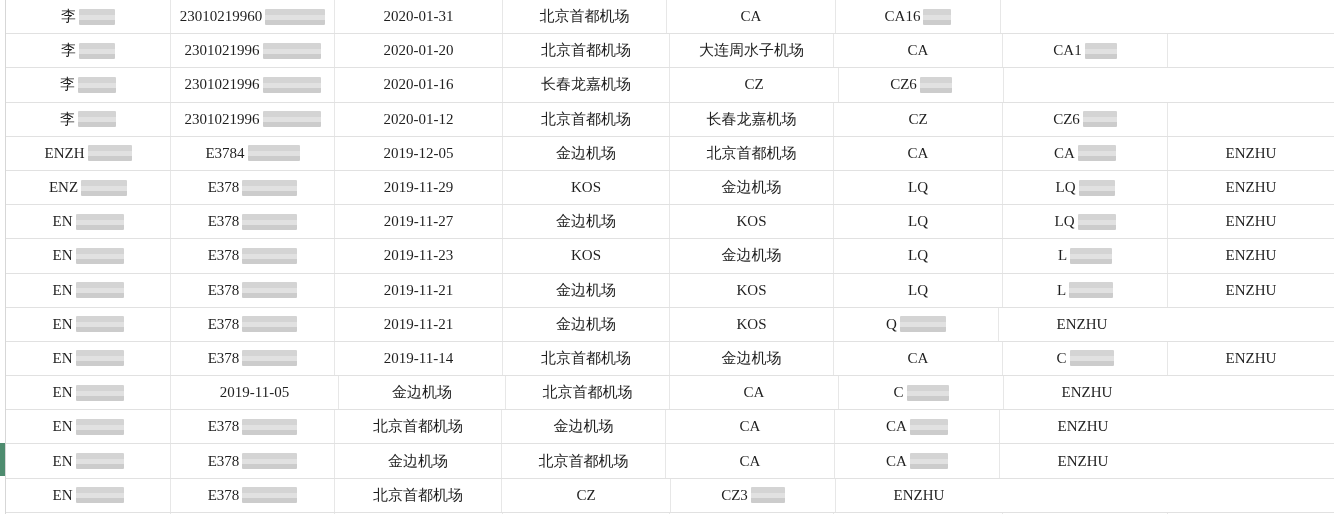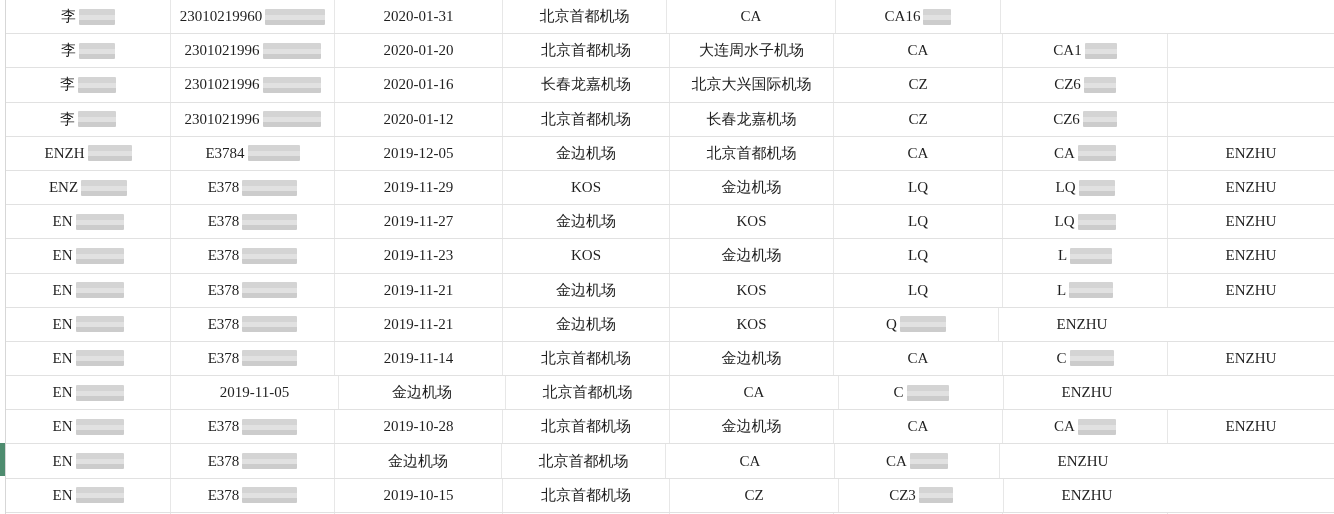--- a/index.html
+++ b/index.html
@@ -103,23 +103,20 @@
         <div class="cell c1">
           <span class="t">2301021996</span>
           <span class="blur" style="width: 58px;"></span>
         </div>
         <div class="cell c2">
           <span class="t">2020-01-16</span>
         </div>
         <div class="cell c3">
           <span class="t">长春龙嘉机场</span>
         </div>
-        <div class="cell c4">
-          <span class="t">北京大兴国际机场</span>
-        </div>
         <div class="cell c5">
           <span class="t">CZ</span>
         </div>
         <div class="cell c6">
           <span class="t">CZ6</span>
           <span class="blur" style="width: 32px;"></span>
         </div>
         <div class="cell c7">
           <span class="t"></span>
         </div>
@@ -380,77 +377,71 @@
       </div>
       <div class="row">
         <div class="cell c0">
           <span class="t">EN</span>
           <span class="blur" style="width: 48px;"></span>
         </div>
         <div class="cell c1">
           <span class="t">E378</span>
           <span class="blur" style="width: 55px;"></span>
         </div>
-        <div class="cell c2">
-          <span class="t">2019-10-28</span>
-        </div>
-        <div class="cell c3">
-          <span class="t">北京首都机场</span>
-        </div>
-        <div class="cell c4">
-          <span class="t">金边机场</span>
-        </div>
-        <div class="cell c5">
-          <span class="t">CA</span>
-        </div>
-        <div class="cell c6">
-          <span class="t">CA</span>
-          <span class="blur" style="width: 38px;"></span>
-        </div>
-        <div class="cell c7">
-          <span class="t">ENZHU</span>
-        </div>
-      </div>
-      <div class="row">
-        <div class="cell c0">
-          <span class="t">EN</span>
-          <span class="blur" style="width: 48px;"></span>
-        </div>
-        <div class="cell c1">
-          <span class="t">E378</span>
-          <span class="blur" style="width: 55px;"></span>
-        </div>
-        <div class="cell c3">
-          <span class="t">金边机场</span>
-        </div>
-        <div class="cell c4">
-          <span class="t">北京首都机场</span>
-        </div>
-        <div class="cell c5">
-          <span class="t">CA</span>
-        </div>
-        <div class="cell c6">
-          <span class="t">CA</span>
-          <span class="blur" style="width: 38px;"></span>
-        </div>
-        <div class="cell c7">
-          <span class="t">ENZHU</span>
-        </div>
-      </div>
-      <div class="row">
-        <div class="cell c0">
-          <span class="t">EN</span>
-          <span class="blur" style="width: 48px;"></span>
-        </div>
-        <div class="cell c1">
-          <span class="t">E378</span>
-          <span class="blur" style="width: 55px;"></span>
-        </div>
-        <div class="cell c2">
-          <span class="t">2019-10-15</span>
+        <div class="cell c3">
+          <span class="t">北京首都机场</span>
+        </div>
+        <div class="cell c4">
+          <span class="t">金边机场</span>
+        </div>
+        <div class="cell c5">
+          <span class="t">CA</span>
+        </div>
+        <div class="cell c6">
+          <span class="t">CA</span>
+          <span class="blur" style="width: 38px;"></span>
+        </div>
+        <div class="cell c7">
+          <span class="t">ENZHU</span>
+        </div>
+      </div>
+      <div class="row">
+        <div class="cell c0">
+          <span class="t">EN</span>
+          <span class="blur" style="width: 48px;"></span>
+        </div>
+        <div class="cell c1">
+          <span class="t">E378</span>
+          <span class="blur" style="width: 55px;"></span>
+        </div>
+        <div class="cell c3">
+          <span class="t">金边机场</span>
+        </div>
+        <div class="cell c4">
+          <span class="t">北京首都机场</span>
+        </div>
+        <div class="cell c5">
+          <span class="t">CA</span>
+        </div>
+        <div class="cell c6">
+          <span class="t">CA</span>
+          <span class="blur" style="width: 38px;"></span>
+        </div>
+        <div class="cell c7">
+          <span class="t">ENZHU</span>
+        </div>
+      </div>
+      <div class="row">
+        <div class="cell c0">
+          <span class="t">EN</span>
+          <span class="blur" style="width: 48px;"></span>
+        </div>
+        <div class="cell c1">
+          <span class="t">E378</span>
+          <span class="blur" style="width: 55px;"></span>
         </div>
         <div class="cell c3">
           <span class="t">北京首都机场</span>
         </div>
         <div class="cell c5">
           <span class="t">CZ</span>
         </div>
         <div class="cell c6">
           <span class="t">CZ3</span>
           <span class="blur" style="width: 34px;"></span>

